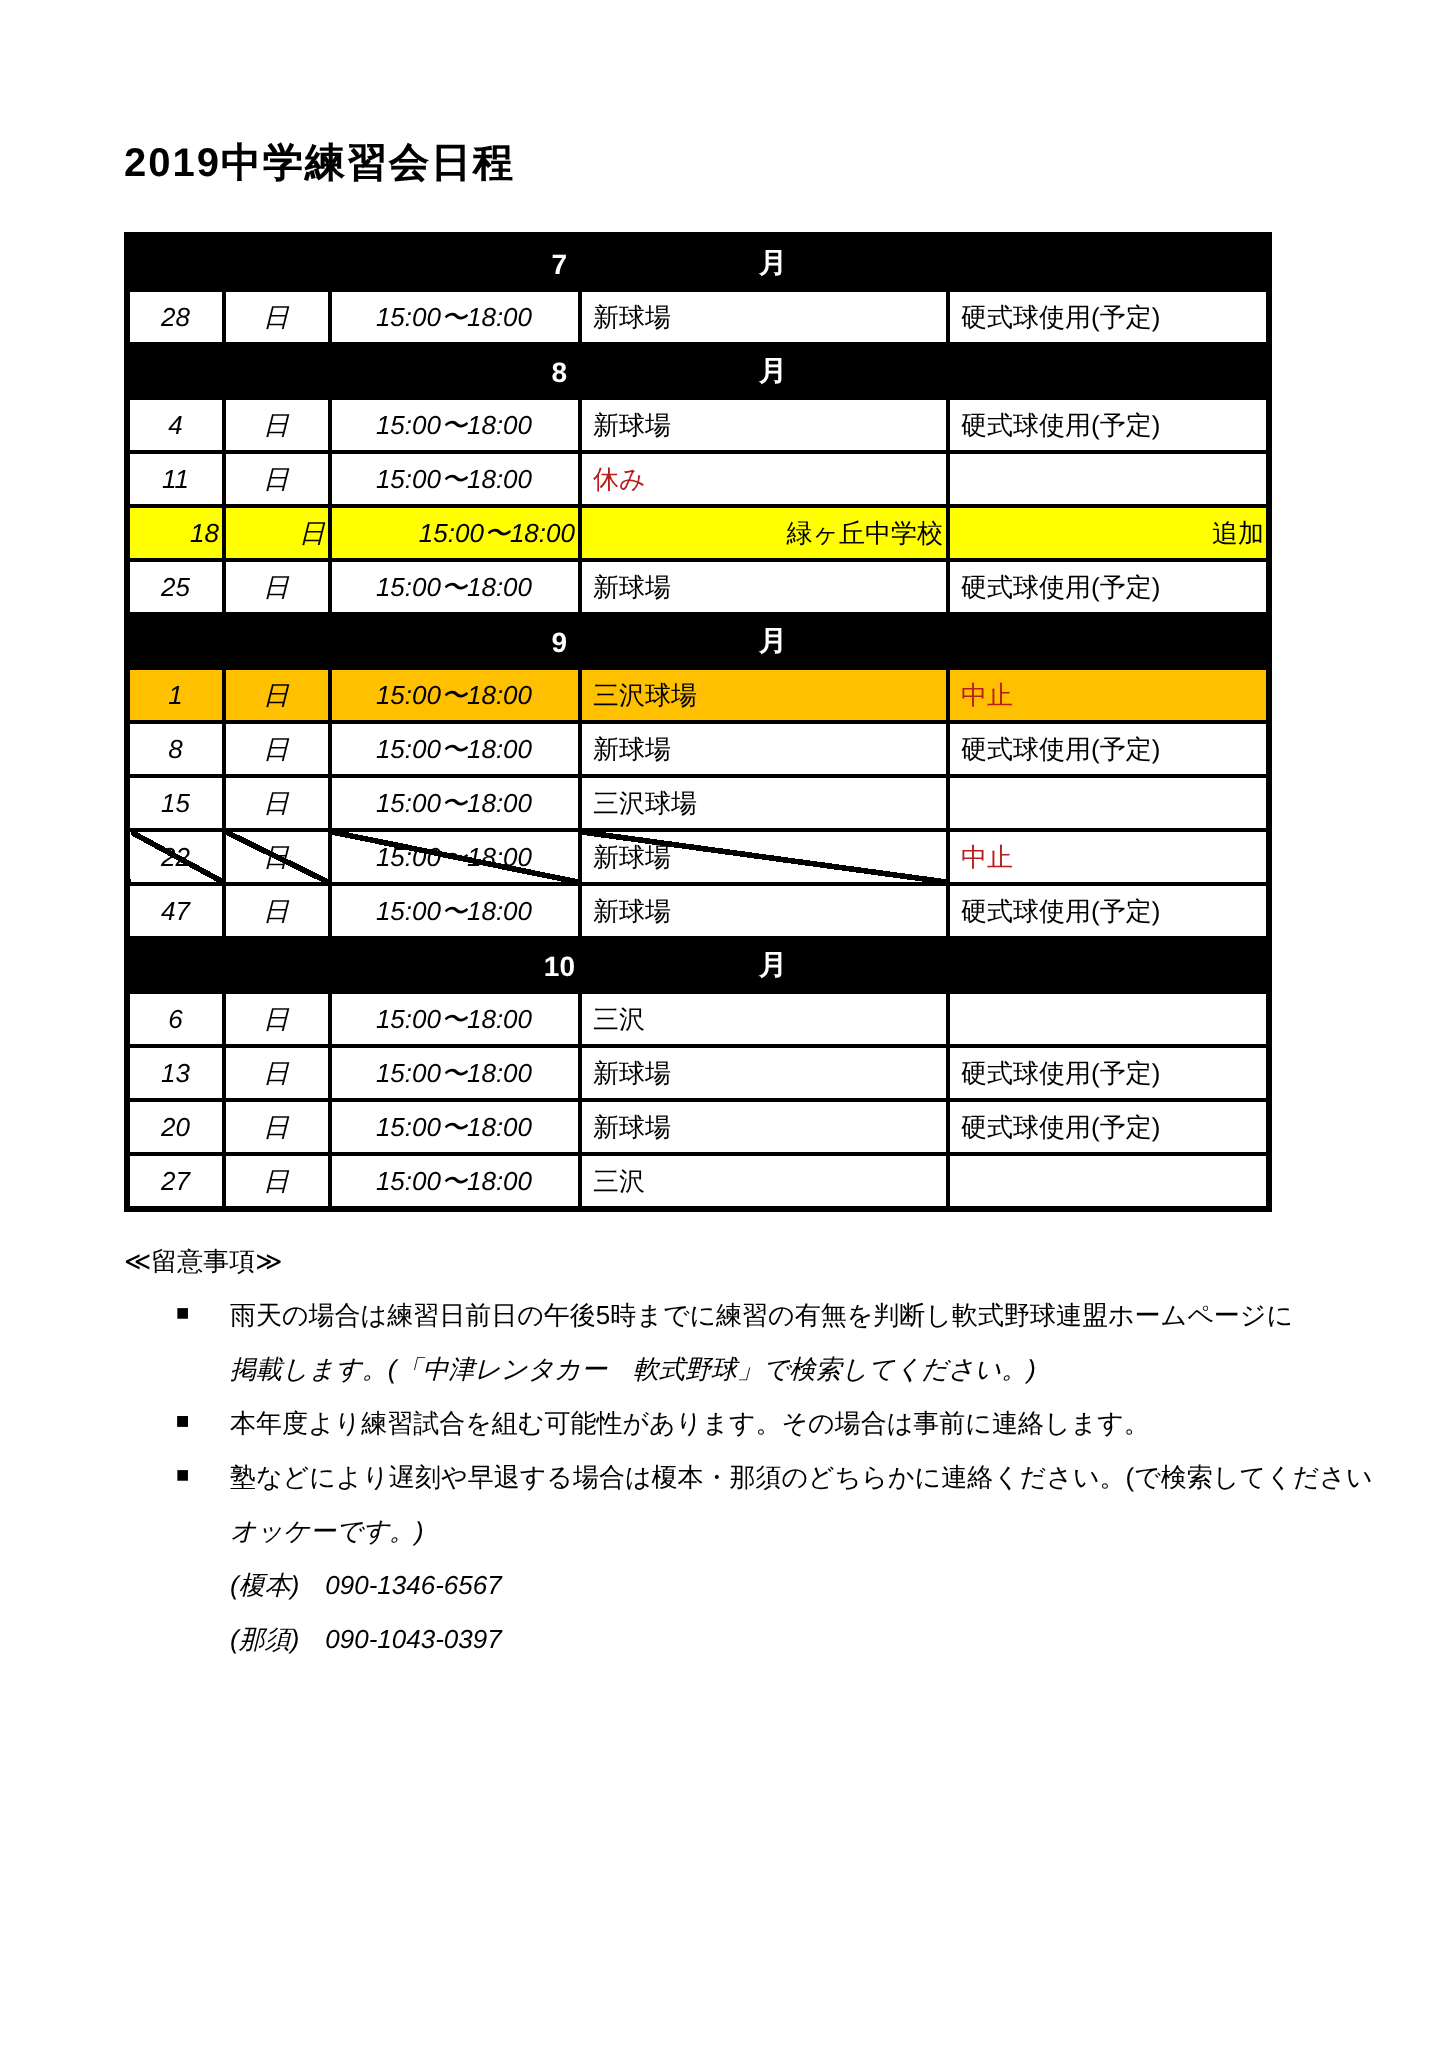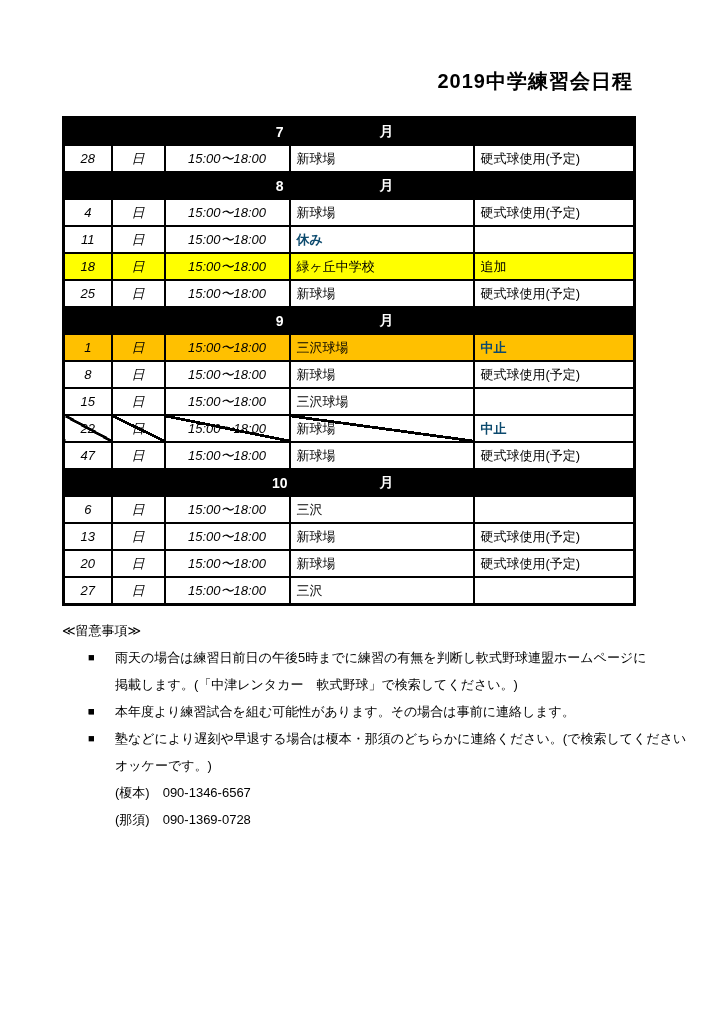--- a/index.html
+++ b/index.html
@@ -2,21 +2,21 @@
 <html><head>
 <meta charset="utf-8">
 <style>
   html,body{margin:0;padding:0;}
   body{
     width:724px;height:1024px;background:#ffffff;color:#000;
     font-family:"Liberation Sans","DejaVu Sans",sans-serif;
     position:relative;overflow:hidden;
   }
   .page-title{
-    margin:68px 0 0 62px;width:571px;text-align:right;
+    margin:68px 0 0 62px;width:571px;text-align:left;
     font-size:20px;font-weight:bold;letter-spacing:1px;
   }
   table.sched{
     border-collapse:collapse;margin:21px 0 0 62px;
     border:3px solid #000;table-layout:fixed;width:571px;
   }
   table.sched td{
     border:2px solid #000;height:23px;font-size:13px;
     vertical-align:middle;overflow:hidden;white-space:nowrap;
   }
@@ -24,33 +24,33 @@
   td.c-loc,td.c-note{text-align:left;padding-left:6px;}
   tr.month-row td{
     background:#000;border:2px solid #000;position:relative;height:23px;
   }
   .m-num,.m-label{
     position:absolute;top:50%;transform:translate(-50%,-50%);
     color:#fff;font-weight:bold;font-size:14px;
   }
   .m-num{left:37.8%;}
   .m-label{left:56.6%;}
-  tr.bg-yellow td{background:#FFFF00;}
+  tr.bg-yellow td{background:#FFFF00;text-align:right;}
   tr.bg-orange td{background:#FFC000;}
-  .red{color:#0c4a6e;font-weight:bold;margin-left:12px;}
+  .red{color:#b91c1c;font-weight:normal;margin-left:12px;}
   td.strike{
     background-image:linear-gradient(to top right,
       transparent calc(50% - 1.4px),#000 calc(50% - 1.4px),
       #000 calc(50% + 1.4px),transparent calc(50% + 1.4px));
   }
   .notes{margin:11px 0 0 62px;width:610px;font-size:13px;}
   .notes .line{line-height:27px;white-space:nowrap;}
   .notes .heading{line-height:27px;}
   .notes .item-line{position:relative;padding-left:53px;}
-  .notes .cont-line,.notes .contact-line{padding-left:53px;}
+  .notes .cont-line,.notes .contact-line{padding-left:53px;font-style:italic;}
   .notes .marker{
     position:absolute;left:26px;top:0;font-size:11px;line-height:27px;
   }
 </style>
 </head>
 <body>
 
 <div class="page-title">2019中学練習会日程</div>
 
 <table class="sched">
@@ -214,14 +214,14 @@
 
   <div class="line item-line">
     <span class="marker">■</span>
     <span>塾などにより遅刻や早退する場合は榎本・那須のどちらかに連絡ください。(で検索してください</span>
   </div>
   <div class="line cont-line">
     <span>オッケーです。)</span>
   </div>
 
   <div class="line contact-line">(榎本)　090-1346-6567</div>
-  <div class="line contact-line">(那須)　090-1369-0728</div>
+  <div class="line contact-line">(那須)　090-1043-0397</div>
 </div>
 
 </body></html>

